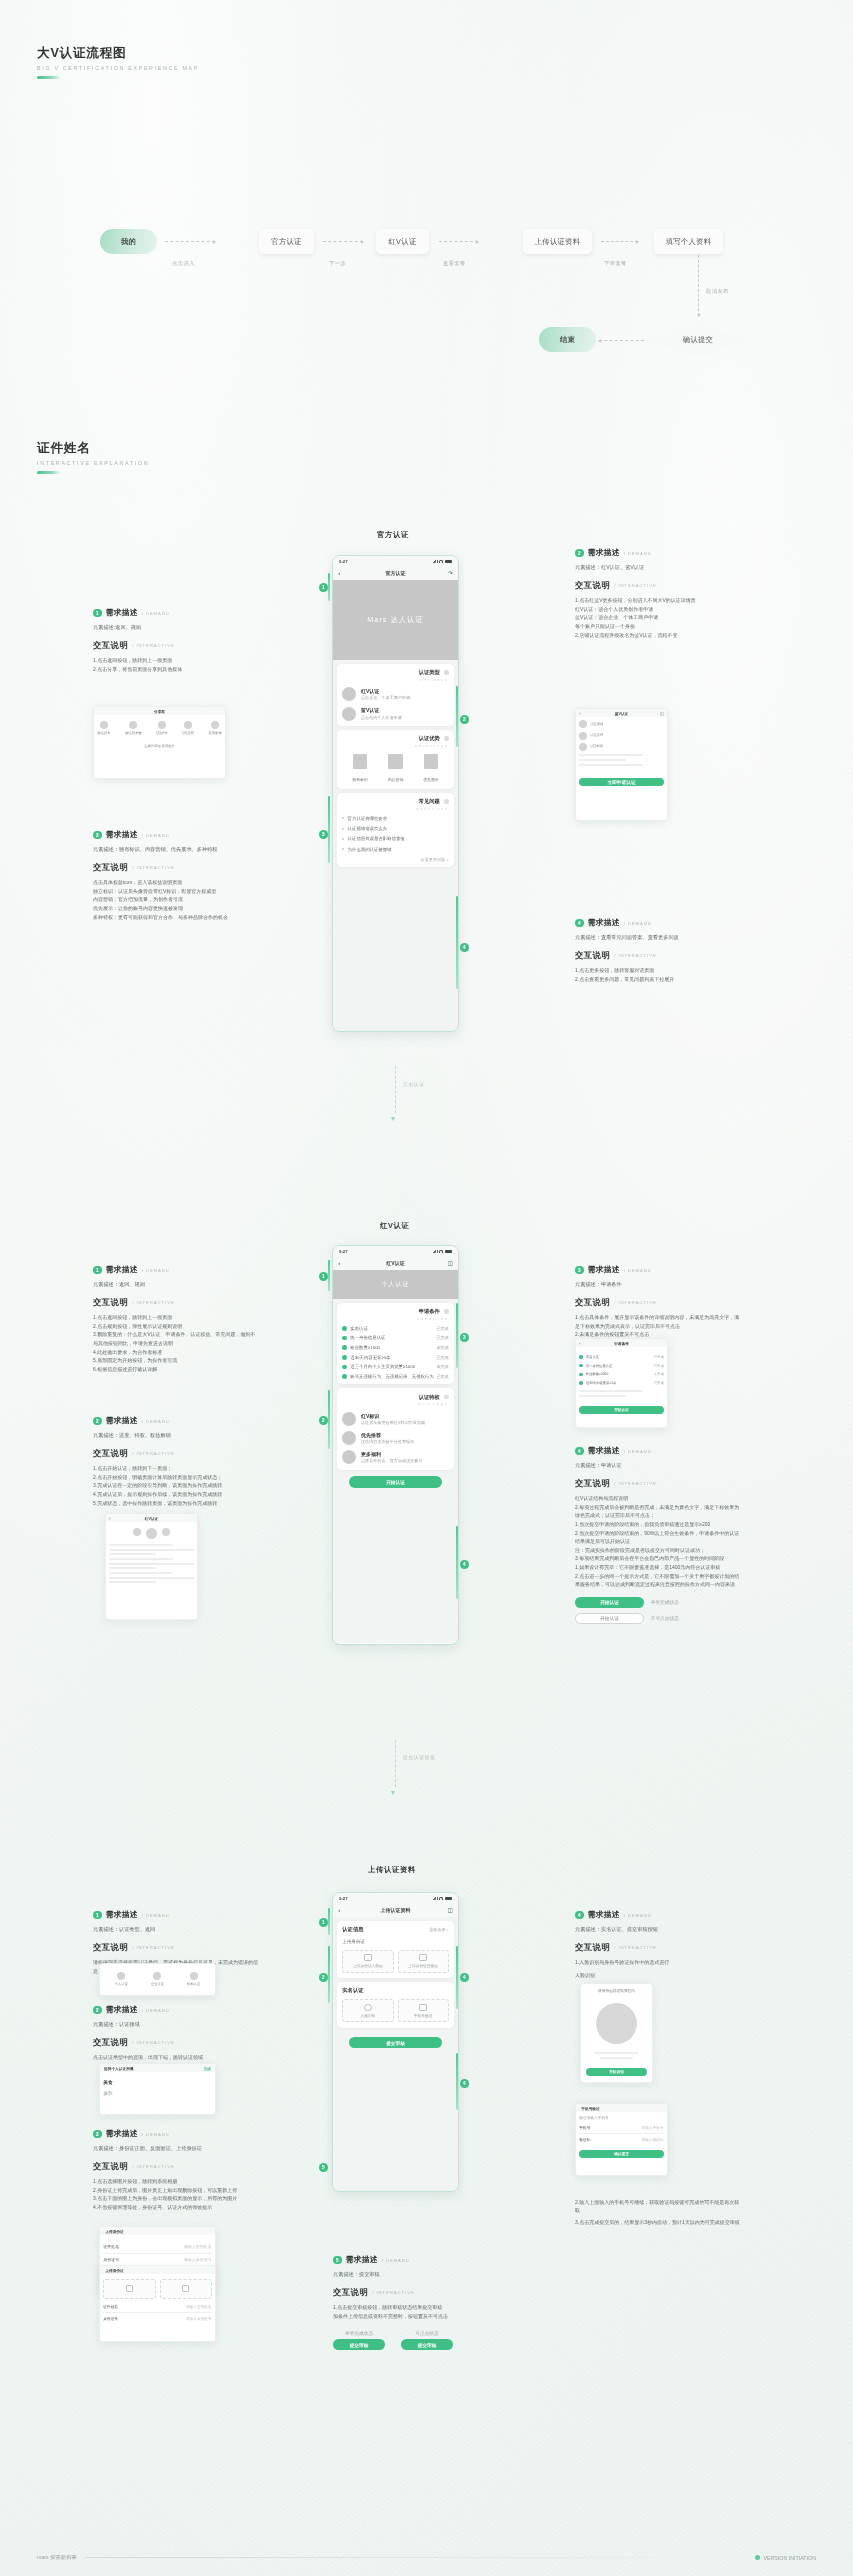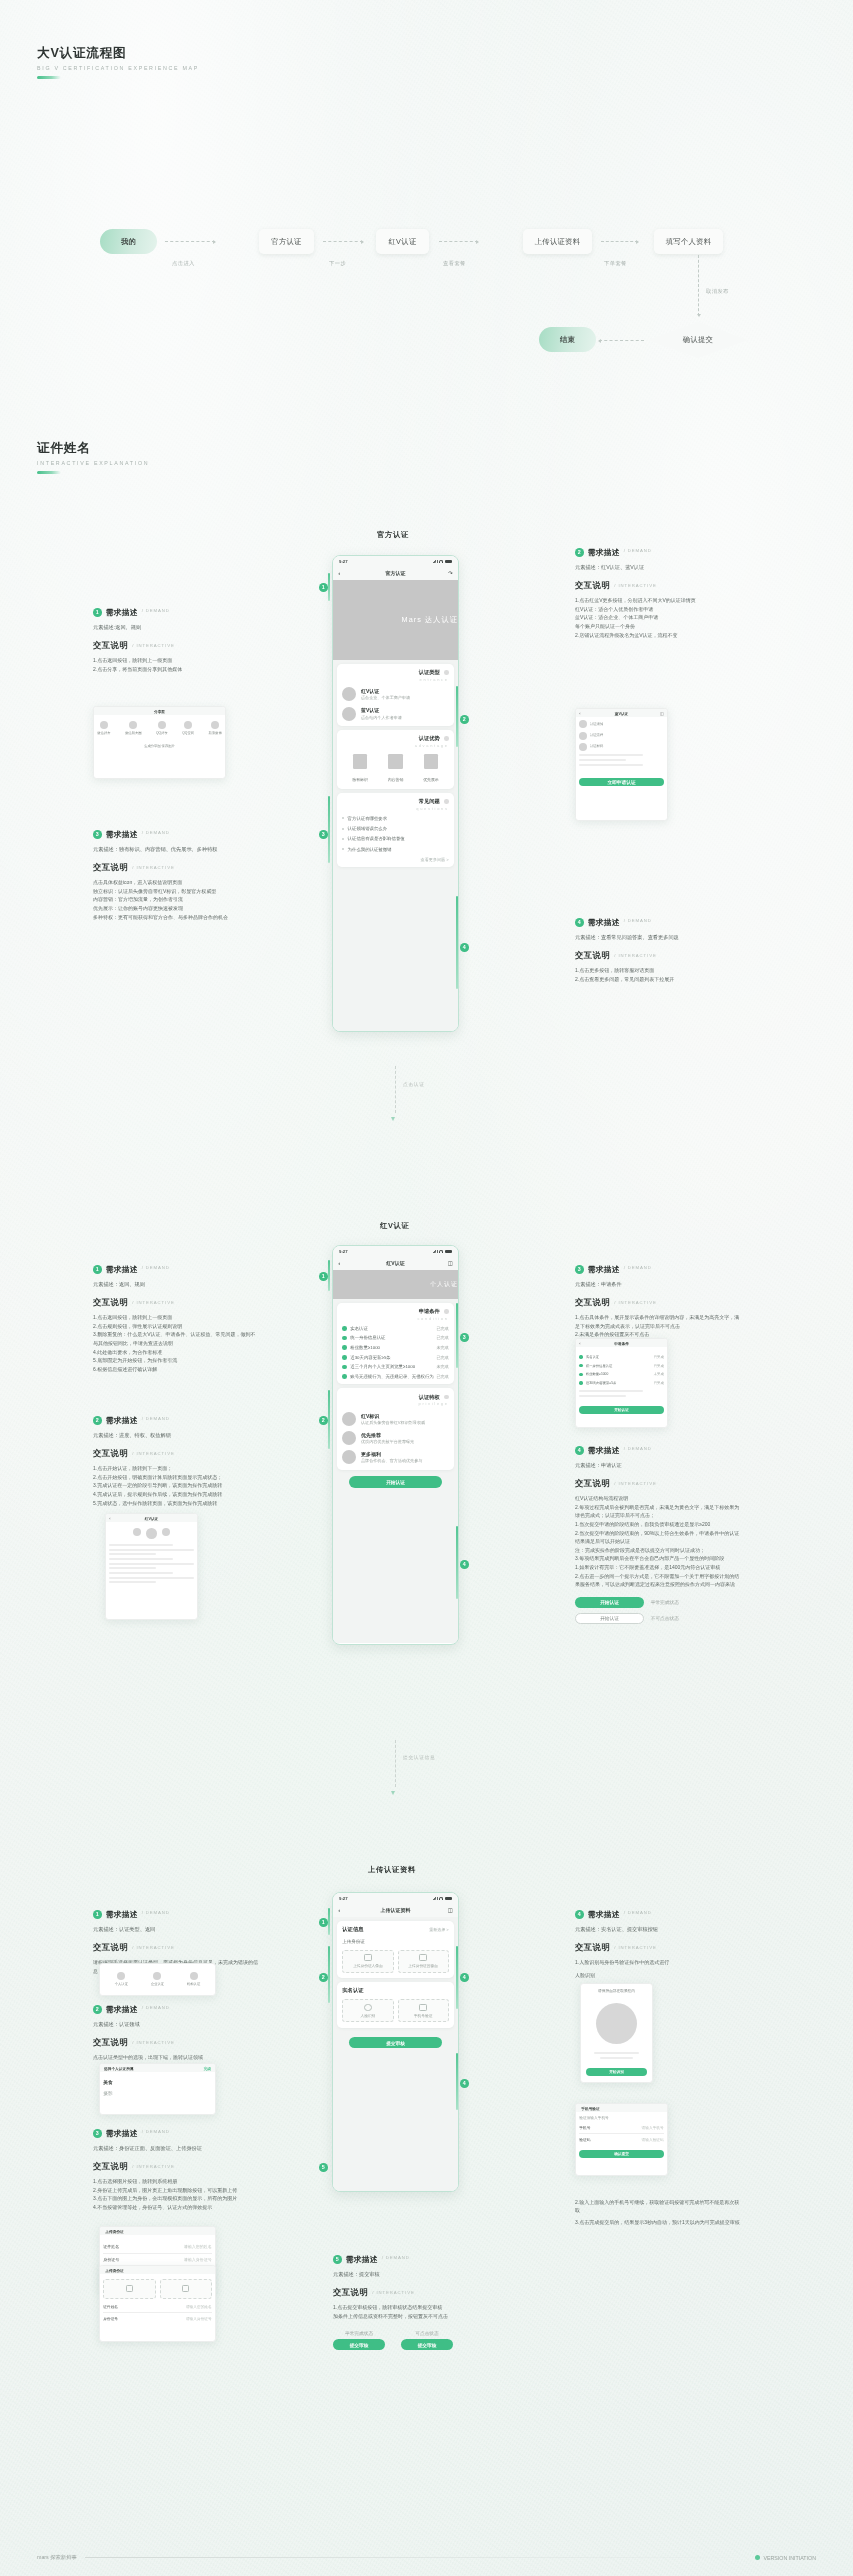--- a/index.html
+++ b/index.html
@@ -50,21 +50,21 @@
     border-left:3.3px solid #c2cbc7; border-top:2.3px solid transparent; border-bottom:2.3px solid transparent; }
   .arrow.rev:after{ left:-0.7px; right:auto; border-left:0; border-right:3.3px solid #c2cbc7; }
   .arrow.vert { width:0.7px; height:auto; border-top:0; border-left:0.7px dashed #c2cbc7; }
   .arrow.vert:after{ content:""; left:-2px; right:auto; top:auto; bottom:-0.7px;
     border-left:2.3px solid transparent; border-right:2.3px solid transparent;
     border-top:3.3px solid #c2cbc7; border-bottom:0; }
   .edge-label { position:absolute; font-size:5.3px; color:#aab3af; letter-spacing:0.4px; white-space:nowrap; }
 
   
   .anno { position:absolute; width:167px; }
-  .anno .hrow { display:flex; gap:4px; }
+  .anno .hrow { display:flex; align-items:center; gap:4px; }
   .badge { width:8.7px; height:8.7px; border-radius:50%; background:#3fbe86; color:#fff;
     font-size:5.3px; line-height:8.7px; text-align:center; flex:0 0 auto; font-weight:700; }
   .h-cn { font-size:7.7px; font-weight:700; color:#2f3533; letter-spacing:0.3px; }
   .h-en { font-size:4.3px; color:#b2bab6; letter-spacing:0.9px; }
   .h-en:before{ content:"/ "; }
   .anno .sub { font-size:5.2px; color:#5d6663; line-height:1.75; margin-top:4.7px; }
   .anno .h2row { display:flex; align-items:center; gap:4px; margin-top:8.7px; }
   .h2-cn { font-size:8.3px; font-weight:700; color:#2f3533; letter-spacing:0.5px; }
   .anno ul { list-style:none; margin-top:4.7px; }
   .anno li { font-size:5px; color:#5d6663; line-height:1.72; }
@@ -82,21 +82,21 @@
     linear-gradient(to top,#404644 0 3.3px) 2.7px 0/0.8px 2.7px no-repeat,
     linear-gradient(to top,#404644 0 3.3px) 4px 0/0.8px 3.3px no-repeat;
     background-position: 0 100%,1.3px 100%,2.7px 100%,4px 100%; }
   .wifi { width:4px; height:3.3px; border:0.8px solid #404644; border-bottom:0;
     border-radius:4px 4px 0 0; }
   .batt { width:6.7px; height:3.3px; background:#404644; border-radius:1px; }
   .ph-nav { height:13.3px; display:flex; align-items:center; justify-content:center;
     position:relative; background:#f6f8f7; font-size:5px; font-weight:700; color:#333a37; }
   .ph-nav .back { position:absolute; left:5.3px; font-size:6px; color:#555c59; }
   .ph-nav .act { position:absolute; right:5.3px; font-size:5.3px; color:#555c59; }
-  .ph-hero { background:#c6c6c6; display:flex; align-items:center; justify-content:flex-end;
+  .ph-hero { background:#c6c6c6; display:flex; align-items:center; justify-content:center;
     color:#fff; font-size:7.3px; letter-spacing:1px; }
   .ph-body { padding:4px; background:#f2f4f3; }
   .card { background:#fff; border-radius:4.7px; padding:5.3px; margin-bottom:4px;
     box-shadow:0 0.7px 2.7px rgba(140,155,150,.10); }
   .card-title { text-align:right; font-size:5.3px; font-weight:700; color:#2f3533; position:relative; }
   .card-title .dot { display:inline-block; width:4.7px; height:4.7px; border-radius:50%;
     background:#dcdcdc; margin-left:2.7px; vertical-align:-0.7px; }
   .card-en { text-align:right; font-size:4px; letter-spacing:1.7px; color:#cfd5d2; margin-top:0.7px; }
   .row-item { display:flex; align-items:center; gap:4.7px; margin-top:5.3px; }
   .avatar { width:14px; height:14px; border-radius:50%; background:#cacaca; flex:0 0 auto; }

